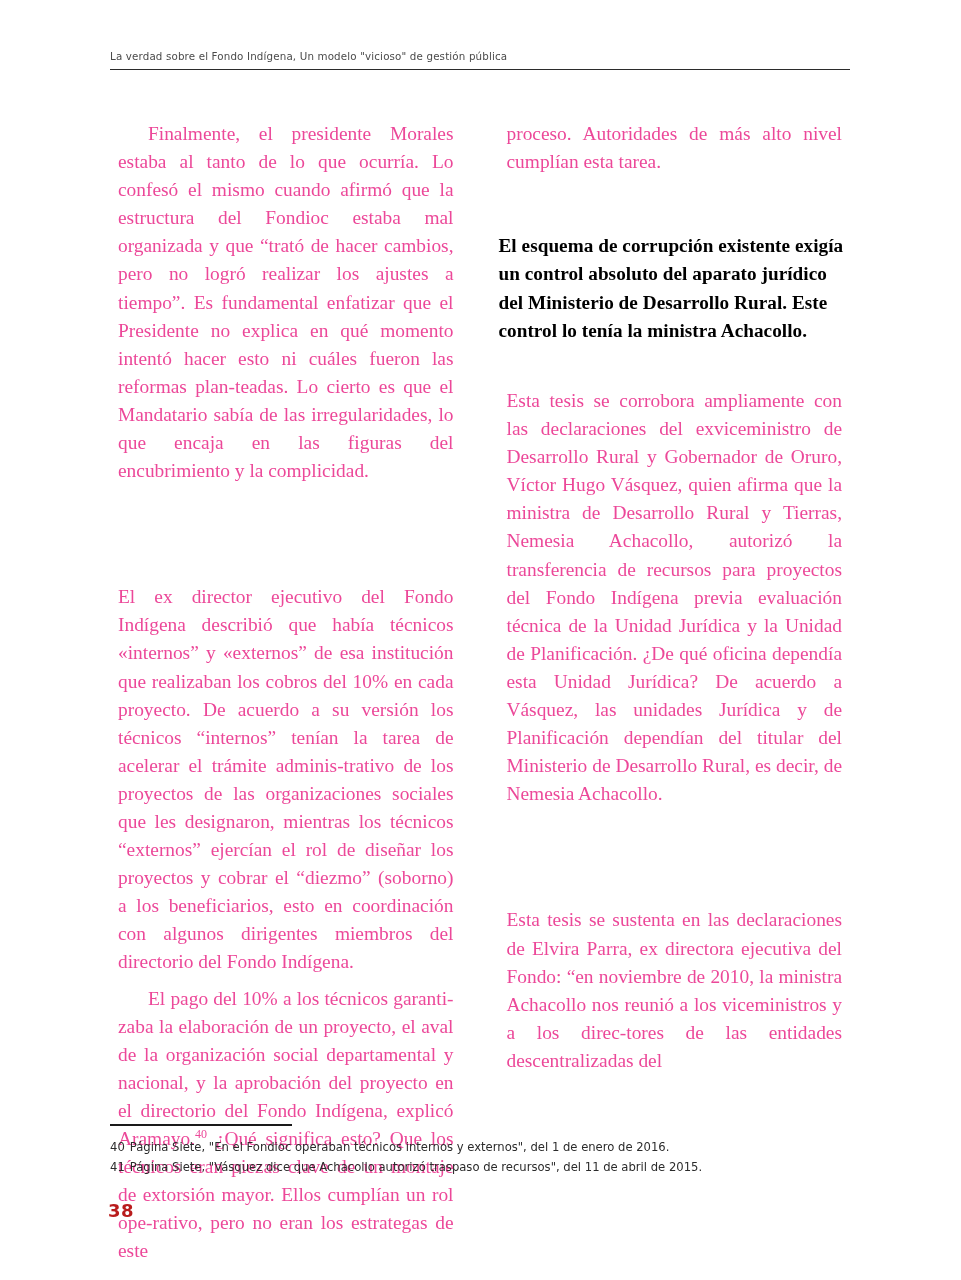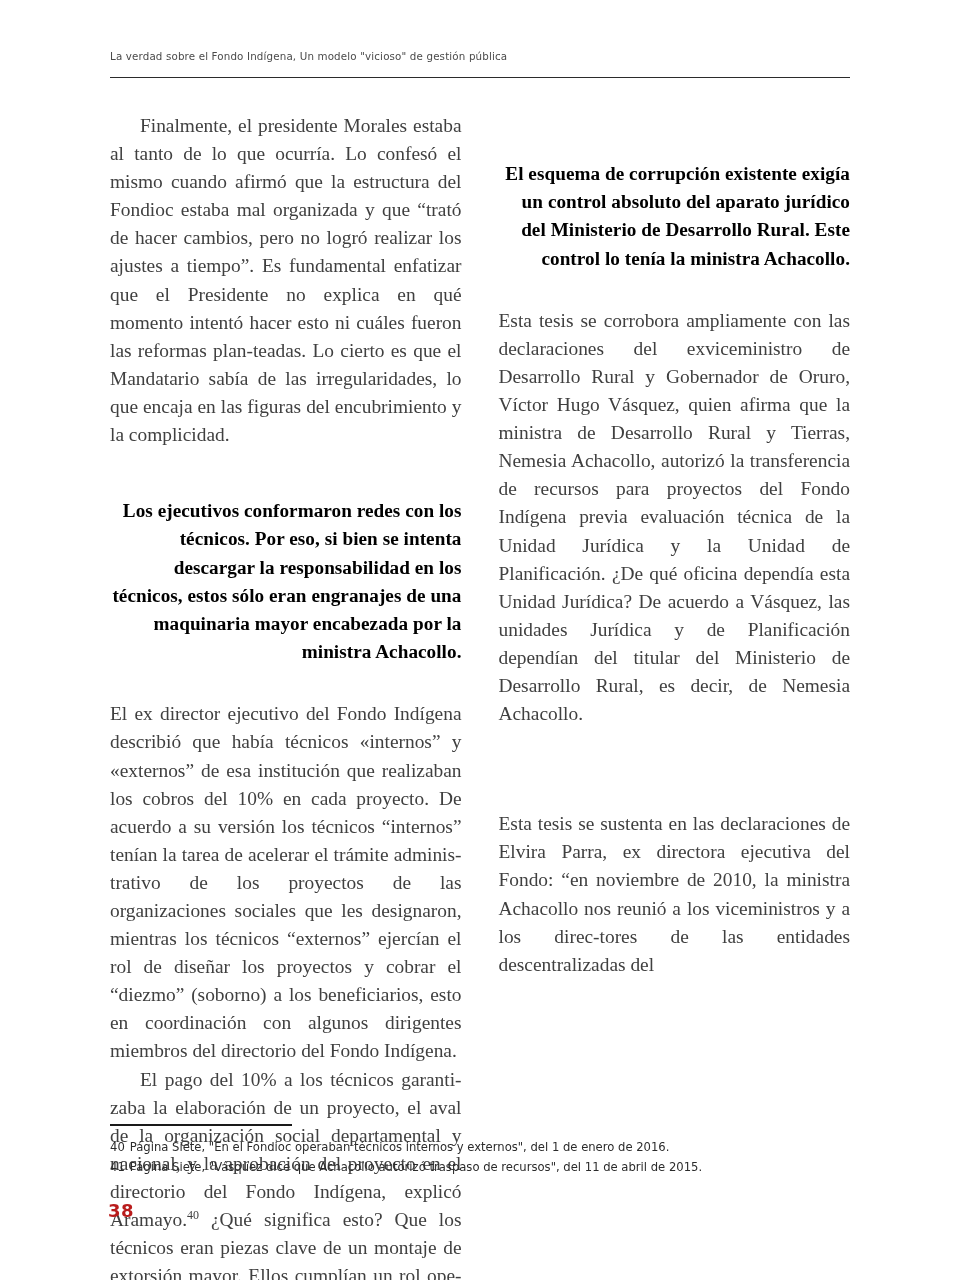--- a/index.html
+++ b/index.html
@@ -27,58 +27,58 @@
   
   .running-head {
     position: absolute;
     left: 110px;
     top: 50px;
     width: 740px;
     font-family: "DejaVu Sans", "Liberation Sans", sans-serif;
     font-size: 10.3px;
     letter-spacing: 0.15px;
     color: #4a4a4a;
-    padding-bottom: 15px;
+    padding-bottom: 7px;
     border-bottom: 1.1px solid #2b2b2b;
     white-space: nowrap;
   }
 
   
   .columns {
     position: absolute;
     left: 110px;
     top: 112px;
     width: 740px;
     height: 985px;
     display: flex;
     gap: 37px;
   }
   .col {
     width: 352px;
     position: relative;
   }
 
   p.body {
-    margin: 0;
+    margin: 8px;
     font-size: 19.4px;
     line-height: 28.1px;
     text-align: justify;
     text-justify: inter-word;
     hyphens: manual;
-    color: #404040;
+    color: #ec4899;
   }
   p.body.indent { text-indent: 30px; }
   p.body + p.body { margin-top: 0; }
 
   p.sub {
     margin: 0;
     font-size: 19.2px;
     line-height: 28.2px;
     font-weight: bold;
-    text-align: right;
+    text-align: left;
     color: #000000;
     letter-spacing: 0.05px;
   }
   .gap-lg { height: 34px; }
   .gap-xl { height: 48px; }
 
   sup.fn {
     font-size: 12px;
     vertical-align: super;
     line-height: 0;
@@ -125,30 +125,30 @@
 
   <div class="running-head">La verdad sobre el Fondo Indígena, Un modelo "vicioso" de gestión pública</div>
 
   <div class="columns">
 
     <div class="col">
       <p class="body indent">Finalmente, el presidente Morales estaba al tanto de lo que ocurría. Lo confesó el mismo cuando afirmó que la estructura del Fondioc estaba mal organizada y que “trató de hacer cambios, pero no logró realizar los ajustes a tiempo”. Es fundamental enfatizar que el Presidente no explica en qué momento intentó hacer esto ni cuáles fueron las reformas plan-teadas. Lo cierto es que el Mandatario sabía de las irregularidades, lo que encaja en las figuras del encubrimiento y la complicidad.</p>
 
       <div class="gap-xl"></div>
 
-      <p class="sub">Los ejecutivos conformaron redes con los técnicos. Por eso, si bien se intenta descargar la responsabilidad en los técnicos, estos sólo eran engranajes de una maquinaria mayor encabezada por la ministra Achacollo.</p>
 
       <div class="gap-lg"></div>
 
       <p class="body">El ex director ejecutivo del Fondo Indígena describió que había técnicos «internos” y «externos” de esa institución que realizaban los cobros del 10% en cada proyecto. De acuerdo a su versión los técnicos “internos” tenían la tarea de acelerar el trámite adminis-trativo de los proyectos de las organizaciones sociales que les designaron, mientras los técnicos “externos” ejercían el rol de  diseñar los proyectos y cobrar el “diezmo” (soborno) a los beneficiarios, esto en coordinación con algunos dirigentes miembros del directorio del Fondo Indígena.</p>
 
       <p class="body indent"><span>El pago del 10% a los técnicos garanti-zaba la elaboración de un proyecto, el aval de la organización social departamental y nacional, y  la aprobación del proyecto en el directorio del Fondo Indígena, explicó Aramayo.</span><sup class="fn">40</sup><span> ¿Qué significa esto? Que los técnicos eran piezas clave de un montaje de extorsión mayor. Ellos cumplían un rol ope-rativo, pero no eran los estrategas de este</span></p>
     </div>
 
     <div class="col">
+      <p class="body">proceso. Autoridades de más alto nivel cumplían esta tarea.</p>
 
       <div class="gap-xl"></div>
 
       <p class="sub">El esquema de corrupción existente exigía un control absoluto del aparato jurídico del Ministerio de Desarrollo Rural. Este control lo tenía la ministra Achacollo.</p>
 
       <div class="gap-lg"></div>
 
       <p class="body">Esta tesis se corrobora ampliamente con las declaraciones del exviceministro de Desarrollo Rural y Gobernador de Oruro, Víctor Hugo Vásquez, quien afirma que la ministra de Desarrollo Rural y Tierras, Nemesia Achacollo, autorizó la transferencia de recursos para proyectos del Fondo Indígena previa evaluación técnica de la Unidad Jurídica y la Unidad de Planificación. ¿De qué oficina dependía esta Unidad Jurídica? De acuerdo a Vásquez, las unidades Jurídica y de Planificación dependían del titular del Ministerio de Desarrollo Rural, es decir, de Nemesia Achacollo.</p>
 
 

